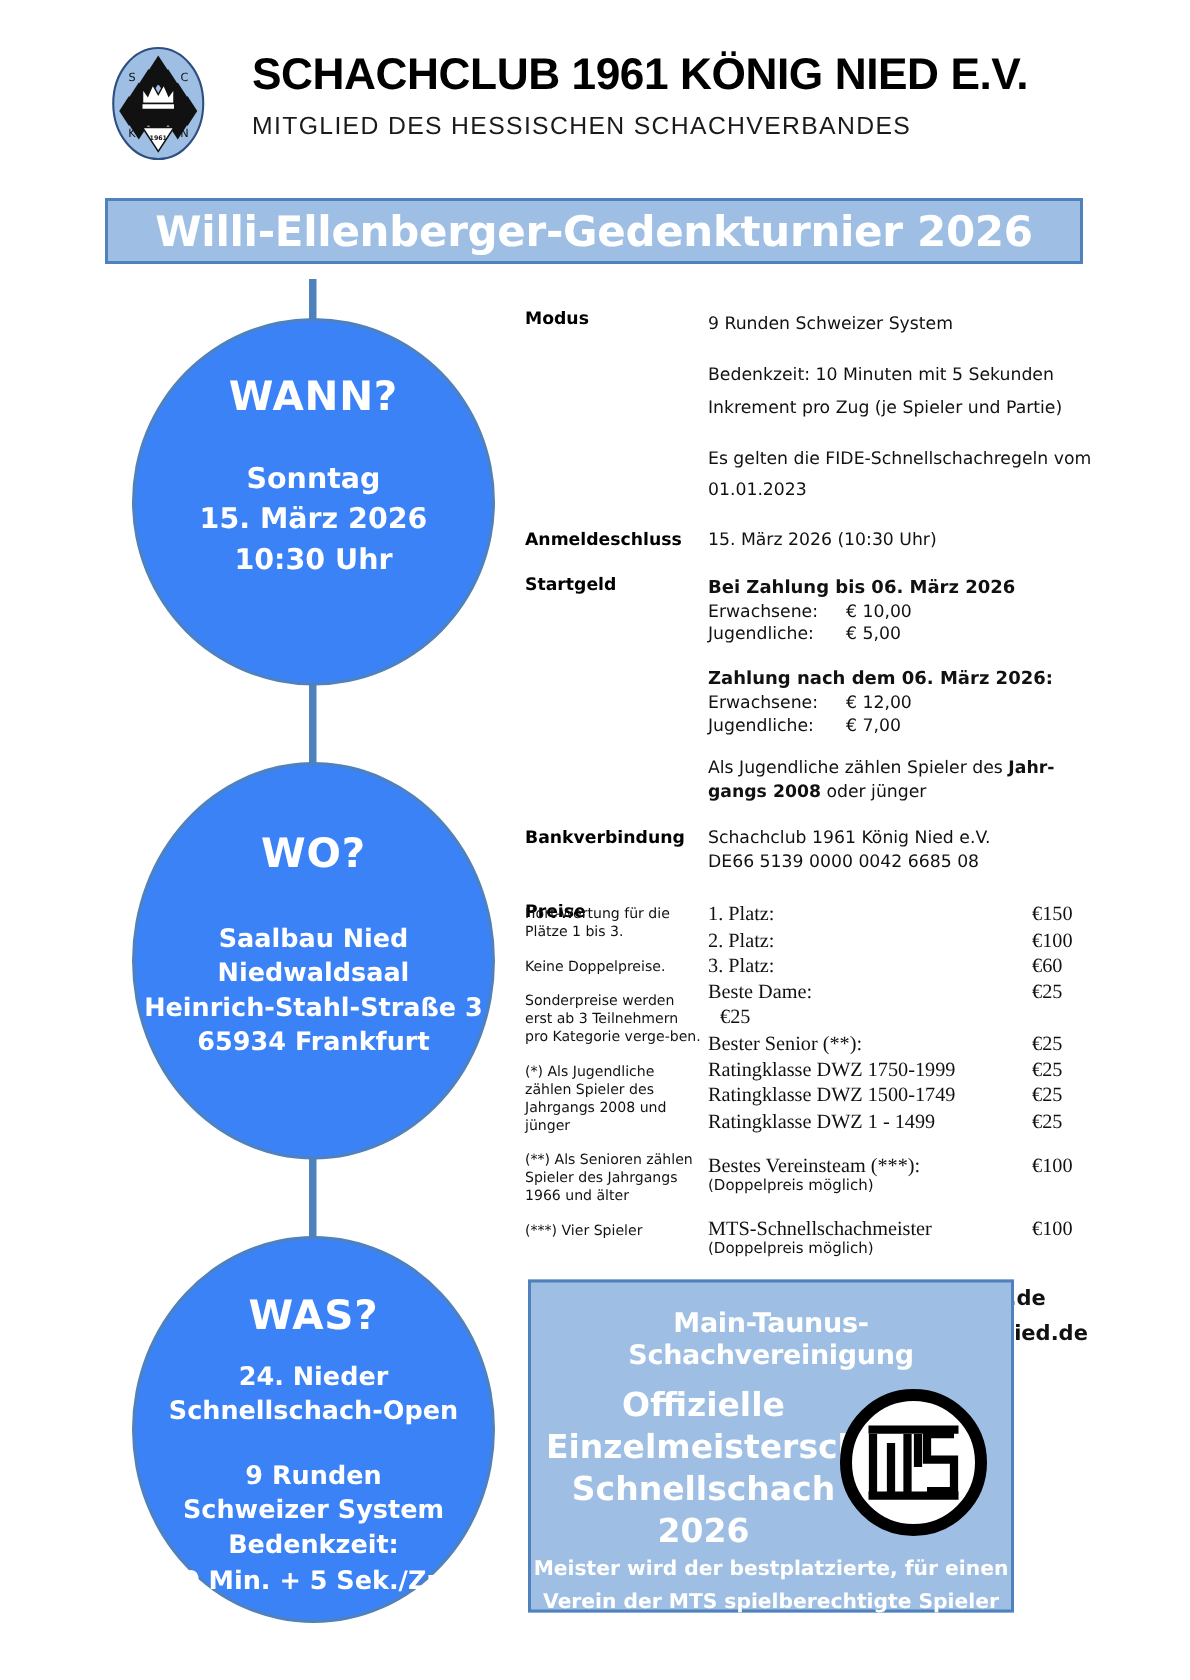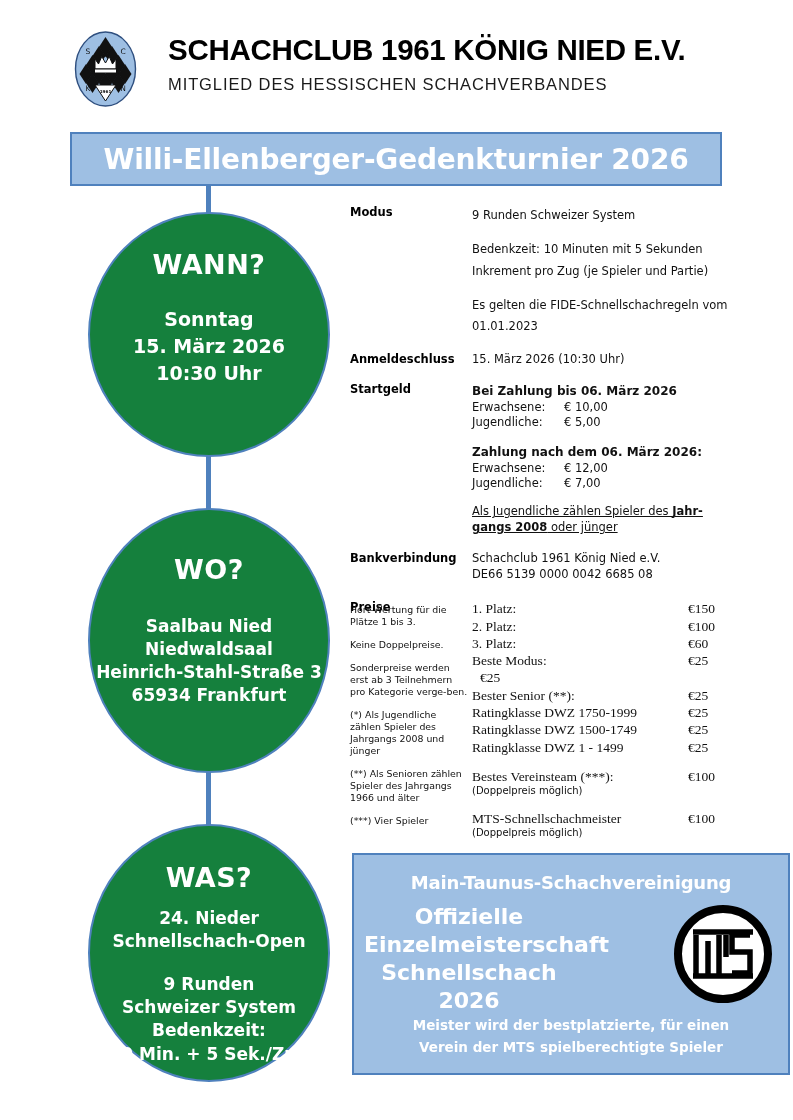--- a/index.html
+++ b/index.html
@@ -50,21 +50,21 @@
     letter-spacing: 0.9px;
     color: #1a1a1a;
     margin-top: 9px;
     white-space: nowrap;
   }
 
   
   #title-banner {
     position: absolute;
     left: 70px; top: 132px;
-    width: 652px; height: 54px;
+    width: 652px; height: 44px;
     background: #9ebfe3;
     border: 2px solid #4f81bd;
     box-sizing: border-box;
     display: flex;
     align-items: center;
     justify-content: center;
   }
   #title-banner-text {
     color: #ffffff;
     font-family: "DejaVu Sans", sans-serif;
@@ -82,21 +82,21 @@
     background: #4f81bd;
   }
   #conn-0 { top: 186px; height: 28px; }
   #conn-1 { top: 455px; height: 55px; }
   #conn-2 { top: 772px; height: 58px; }
 
   
   .circle {
     position: absolute;
     border-radius: 50%;
-    background: #15803d;
+    background: #3b82f6;
     border: 2px solid #4f81bd;
     box-sizing: border-box;
     display: flex;
     flex-direction: column;
     align-items: center;
     justify-content: flex-start;
     text-align: center;
     color: #ffffff;
     font-family: "DejaVu Sans", sans-serif;
   }
@@ -235,21 +235,21 @@
     line-height: 1.28;
     color: #111111;
   }
   #notes p { margin: 0 0 11px 0; }
   #notes p:last-child { margin-bottom: 0; }
 
   
   #mts-box {
     position: absolute;
     left: 352px; top: 853px;
-    width: 438px; height: 222px;
+    width: 324px; height: 222px;
     background: #9ebfe3;
     border: 2px solid #4f81bd;
     box-sizing: border-box;
     color: #ffffff;
     font-family: "DejaVu Sans", sans-serif;
     text-align: center;
   }
   #mts-title {
     font-weight: bold;
     font-size: 18px;
@@ -404,21 +404,21 @@
         <div class="fee-head" style="margin-top:13px;">Zahlung nach dem 06. März 2026:</div>
         <div class="fee-line">
           <span class="fee-who">Erwachsene:</span>
           <span>€ 12,00</span>
         </div>
         <div class="fee-line">
           <span class="fee-who">Jugendliche:</span>
           <span>€ 7,00</span>
         </div>
 
-        <div class="fee-note" style="margin-top:13px;text-decoration:underline;">
+        <div class="fee-note" style="margin-top:13px;">
           <span>Als Jugendliche zählen Spieler des </span><b>Jahr-</b><br>
           <b>gangs 2008</b><span> oder jünger</span>
         </div>
       </div>
     </div>
 
     <div class="row" style="margin-top:15px;">
       <div class="lbl">Bankverbindung</div>
       <div class="val" style="line-height:1.3;">
         <div class="bank-line">Schachclub 1961 König Nied e.V.</div>
@@ -436,21 +436,21 @@
         </div>
         <div class="prize-line">
           <span class="pname">2. Platz:</span>
           <span class="pamt">€100</span>
         </div>
         <div class="prize-line">
           <span class="pname">3. Platz:</span>
           <span class="pamt">€60</span>
         </div>
         <div class="prize-line">
-          <span class="pname">Beste Modus:</span>
+          <span class="pname">Beste Dame:</span>
           <span class="pamt">€25</span>
         </div>
         <div class="prize-line">
           <span class="pamt">€25</span>
         </div>
         <div class="prize-line">
           <span class="pname">Bester Senior (**):</span>
           <span class="pamt">€25</span>
         </div>
         <div class="prize-line">

